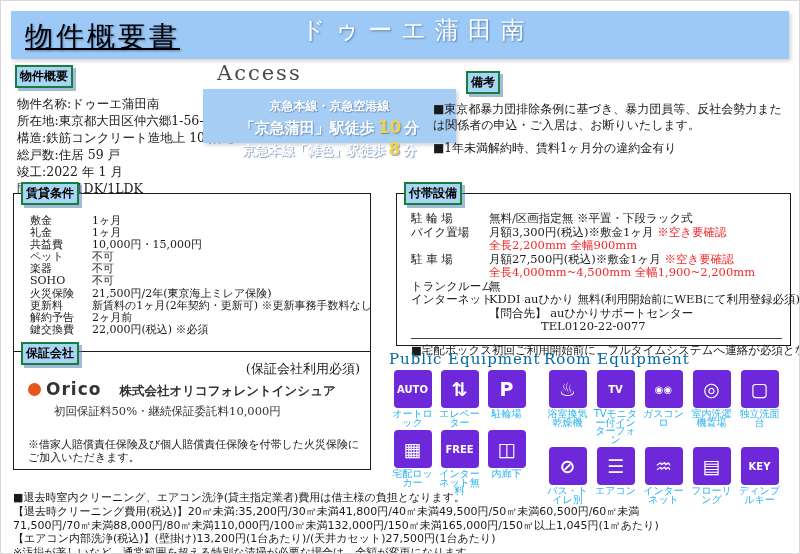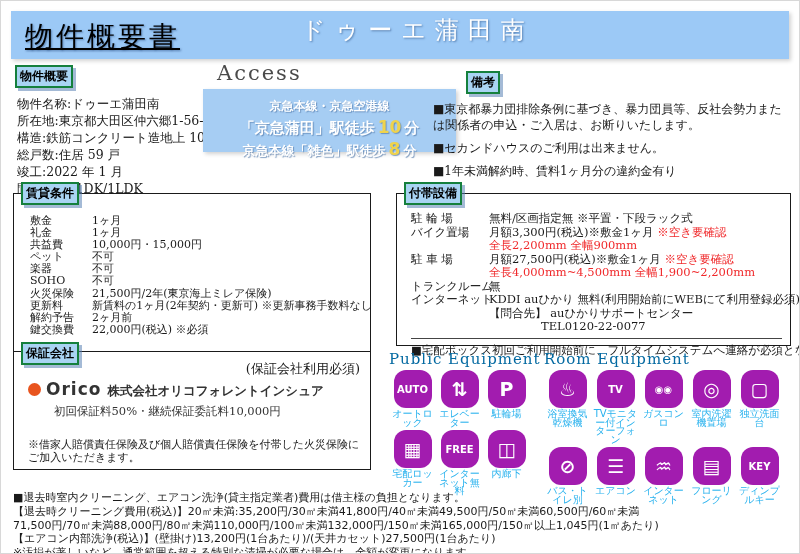--- a/index.html
+++ b/index.html
@@ -28,21 +28,21 @@
     position:absolute; background:#a9d4f3; border:2px solid #15803d;
     padding:1px 3px; font-weight:bold; font-size:12px; color:#000;
     font-family:"DejaVu Sans", sans-serif; white-space:nowrap;
     box-shadow:3px 3px 0 rgba(90,130,180,.55); z-index:3;
   }
   
   .overview-lines { position:absolute; left:16px; top:94px; font-size:12.5px; line-height:17px; white-space:nowrap; }
   
   .access-title { position:absolute; left:216px; top:60px; font-size:21px; color:#4a4a4a; letter-spacing:2px; }
   .access-box {
-    position:absolute; left:202px; top:88px; width:253px; height:63px;
+    position:absolute; left:202px; top:88px; width:253px; height:54px;
     background:#a6cdf3; box-shadow:2px 2px 4px rgba(0,0,0,.18);
     text-align:center; color:#fff; font-family:"DejaVu Sans", sans-serif; font-weight:bold;
     text-shadow:1px 1px 1px rgba(80,120,170,.7);
   }
   .access-l1 { margin-top:9px; font-size:12px; }
   .access-l2 { margin-top:2px; font-size:15px; }
   .access-l3 { margin-top:1px; font-size:13px; }
   .access-num { color:#efd34c; font-size:17px; padding:0 3px; }
   
   .remarks-list { position:absolute; left:432px; top:100px; width:358px; font-size:12px; line-height:16px; }
@@ -52,40 +52,40 @@
   
   .rental-box { left:12px; top:192px; width:358px; height:183px; }
   .rental-rows { padding:21px 0 0 16px; font-size:11px; }
   .rental-row { display:flex; line-height:12.1px; white-space:nowrap; }
   .rental-row .lab { width:62px; flex:none; }
   
   .guarantor-box { left:12px; top:350px; width:358px; height:119px; }
   .required-note { position:absolute; right:10px; top:8px; font-size:13px; }
   .orico-line { position:absolute; left:14px; top:27px; font-family:"DejaVu Sans", sans-serif; font-weight:bold; color:#333; white-space:nowrap; }
   .orico-dot { display:inline-block; width:13px; height:13px; border-radius:50%; background:#e8541e; margin-right:5px; vertical-align:-1px; }
-  .orico-brand { font-size:17px; letter-spacing:1px; margin-right:6px; }
+  .orico-brand { font-size:17px; letter-spacing:1px; margin-right:18px; }
   .orico-name { font-size:12.5px; }
   .fee-line { position:absolute; left:40px; top:52px; font-size:11.5px; color:#333; }
   .guarantor-note { position:absolute; left:14px; top:86px; width:336px; font-size:11px; line-height:13px; }
   
   .facilities-box { left:395px; top:192px; width:395px; height:153px; }
   .fac-rows { padding:18px 0 0 14px; font-size:11.5px; }
   .fac-row { display:flex; line-height:13.5px; white-space:nowrap; }
   .fac-row .lab { width:78px; flex:none; }
   .fac-row .ind { padding-left:52px; }
   .red { color:#f0292b; }
   .fac-note { border-top:1px solid #444; margin:4px 8px 0 0; padding:4px 0 0 0; font-size:11.5px; white-space:nowrap; }
   
   .equip-title { position:absolute; font-size:15px; color:#0369a1; letter-spacing:1px; }
   .equip-grid { position:absolute; display:grid; grid-auto-rows:auto; row-gap:3px; }
   .pub-grid  { left:388px; top:369px; grid-template-columns:repeat(3,47px); }
   .room-grid { left:543px; top:369px; grid-template-columns:repeat(5,48px); }
   .equip-cell { width:47px; text-align:center; }
   .equip-icon {
-    width:38px; height:38px; margin:0 auto; background:#a21caf; border-radius:12px;
+    width:38px; height:38px; margin:0 auto; background:#6d28d9; border-radius:4px;
     color:#fff; display:flex; align-items:center; justify-content:center;
     font-family:"DejaVu Sans", sans-serif; font-weight:bold; font-size:10px;
   }
   .equip-icon.big { font-size:19px; }
   .equip-label { font-size:10px; line-height:8.5px; color:#29b2ee; margin-top:2px; font-family:"DejaVu Sans", sans-serif; min-height:17px; }
   
   .footer-notes { position:absolute; left:12px; top:490px; font-size:11px; line-height:13.8px; font-family:"DejaVu Sans", sans-serif; white-space:nowrap; }
 </style>
 </head>
 <body>
@@ -110,21 +110,20 @@
   <div class="access-title">Access</div>
   <div class="access-box">
     <div class="access-l1">京急本線・京急空港線</div>
     <div class="access-l2"><span>「京急蒲田」駅徒歩</span><span class="access-num">10</span><span>分</span></div>
     <div class="access-l3"><span>京急本線「雑色」駅徒歩</span><span class="access-num">8</span><span>分</span></div>
   </div>
 
   <div class="sec-label" style="left:465px; top:70px;">備考</div>
   <div class="remarks-list">
     <div class="r-item">■東京都暴力団排除条例に基づき、暴力団員等、反社会勢力または関係者の申込・ご入居は、お断りいたします。</div>
-    <div class="r-item">■セカンドハウスのご利用は出来ません。</div>
     <div class="r-item">■1年未満解約時、賃料1ヶ月分の違約金有り</div>
   </div>
 
   <div class="sec-label" style="left:20px; top:181px;">賃貸条件</div>
   <div class="content-box rental-box">
     <div class="rental-rows">
       <div class="rental-row">
           <span class="lab">敷金</span>
           <span>1ヶ月</span>
         </div>

